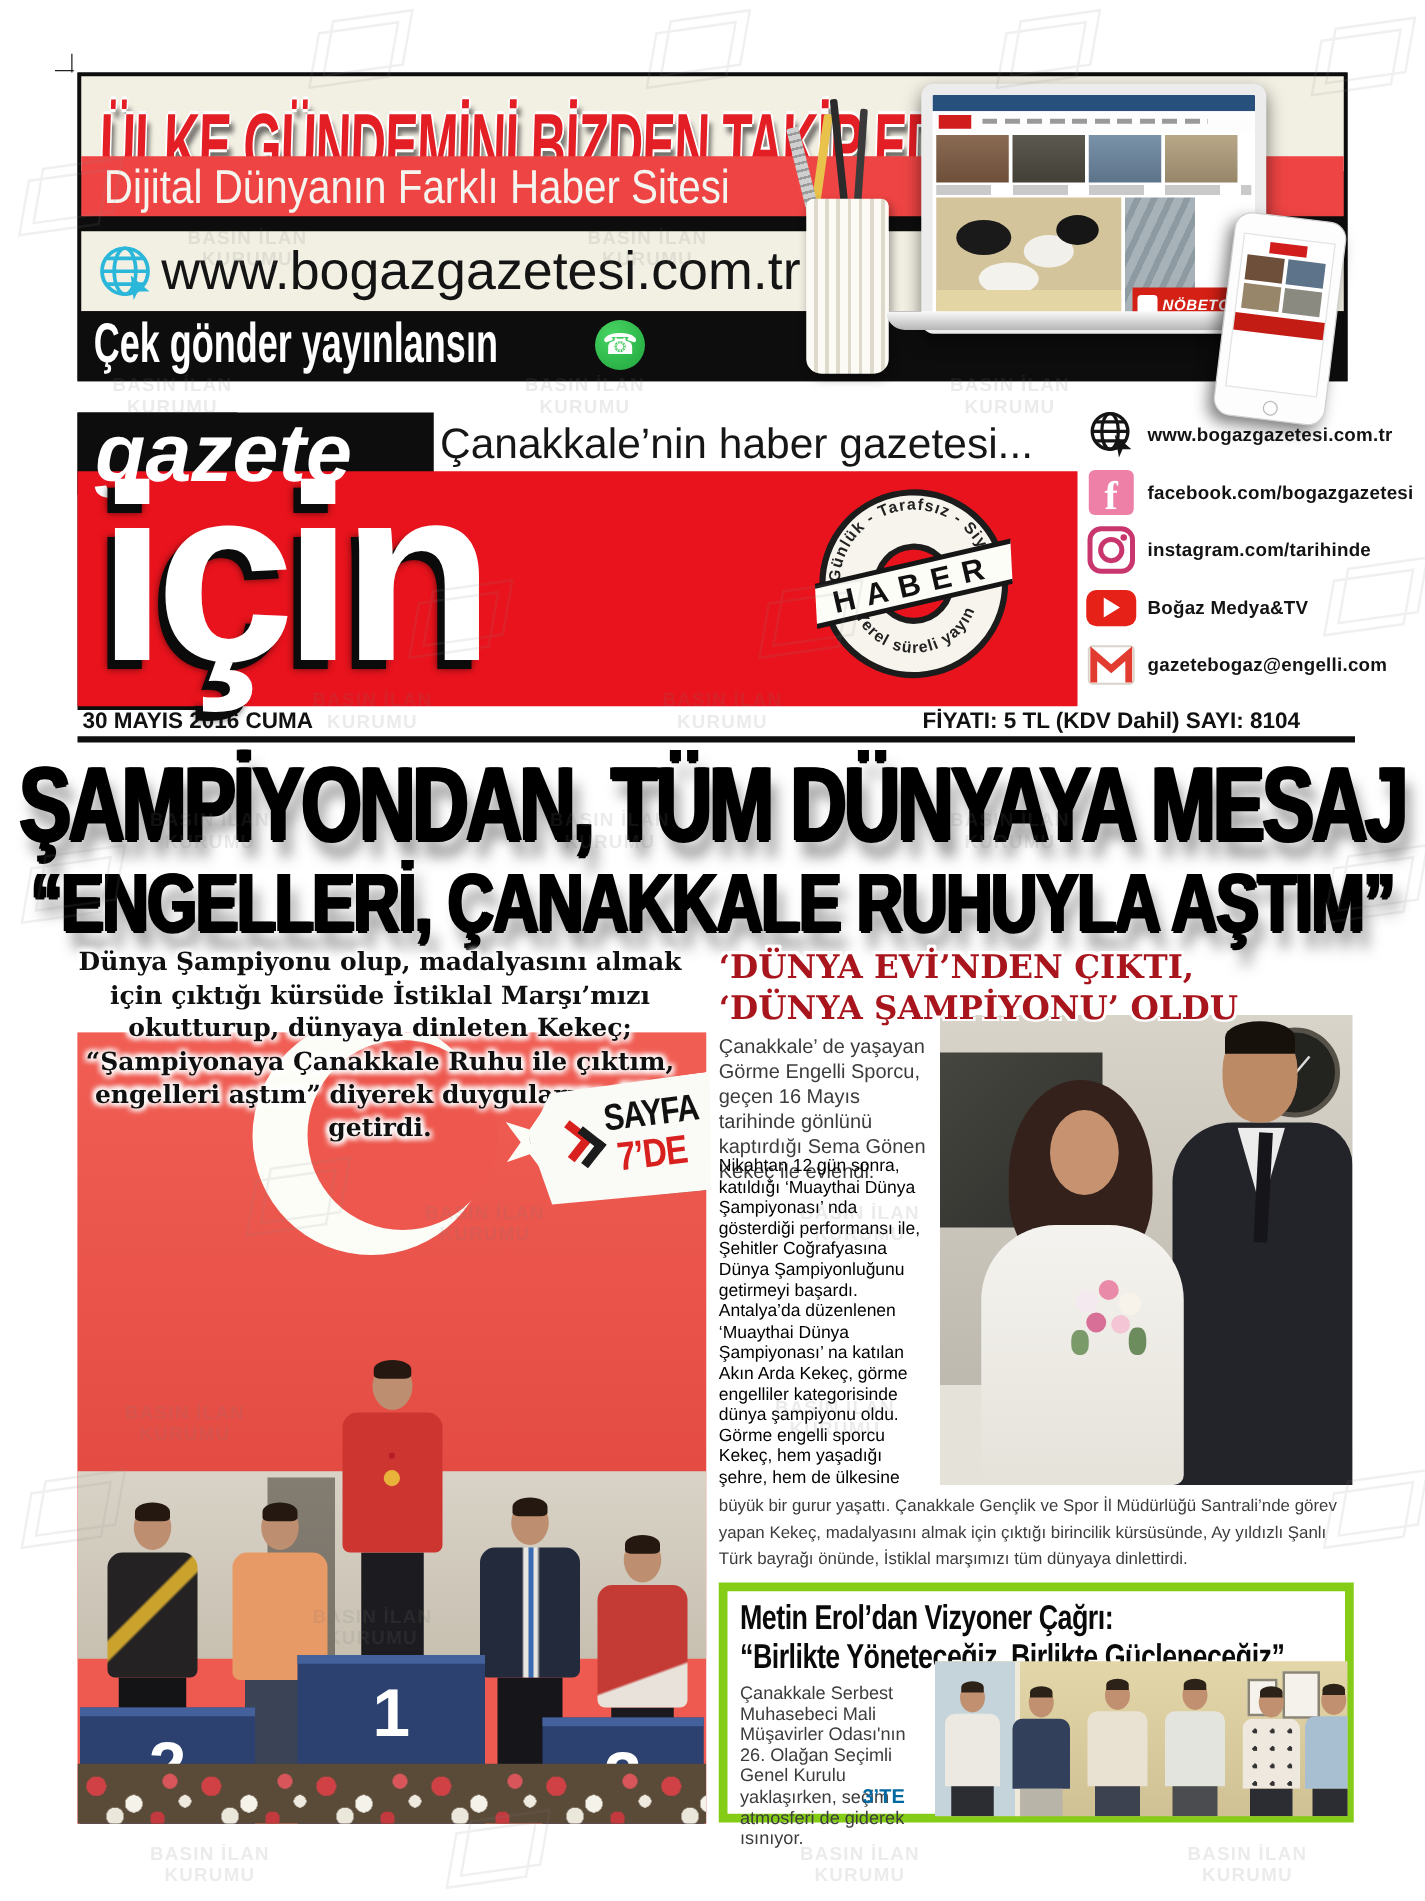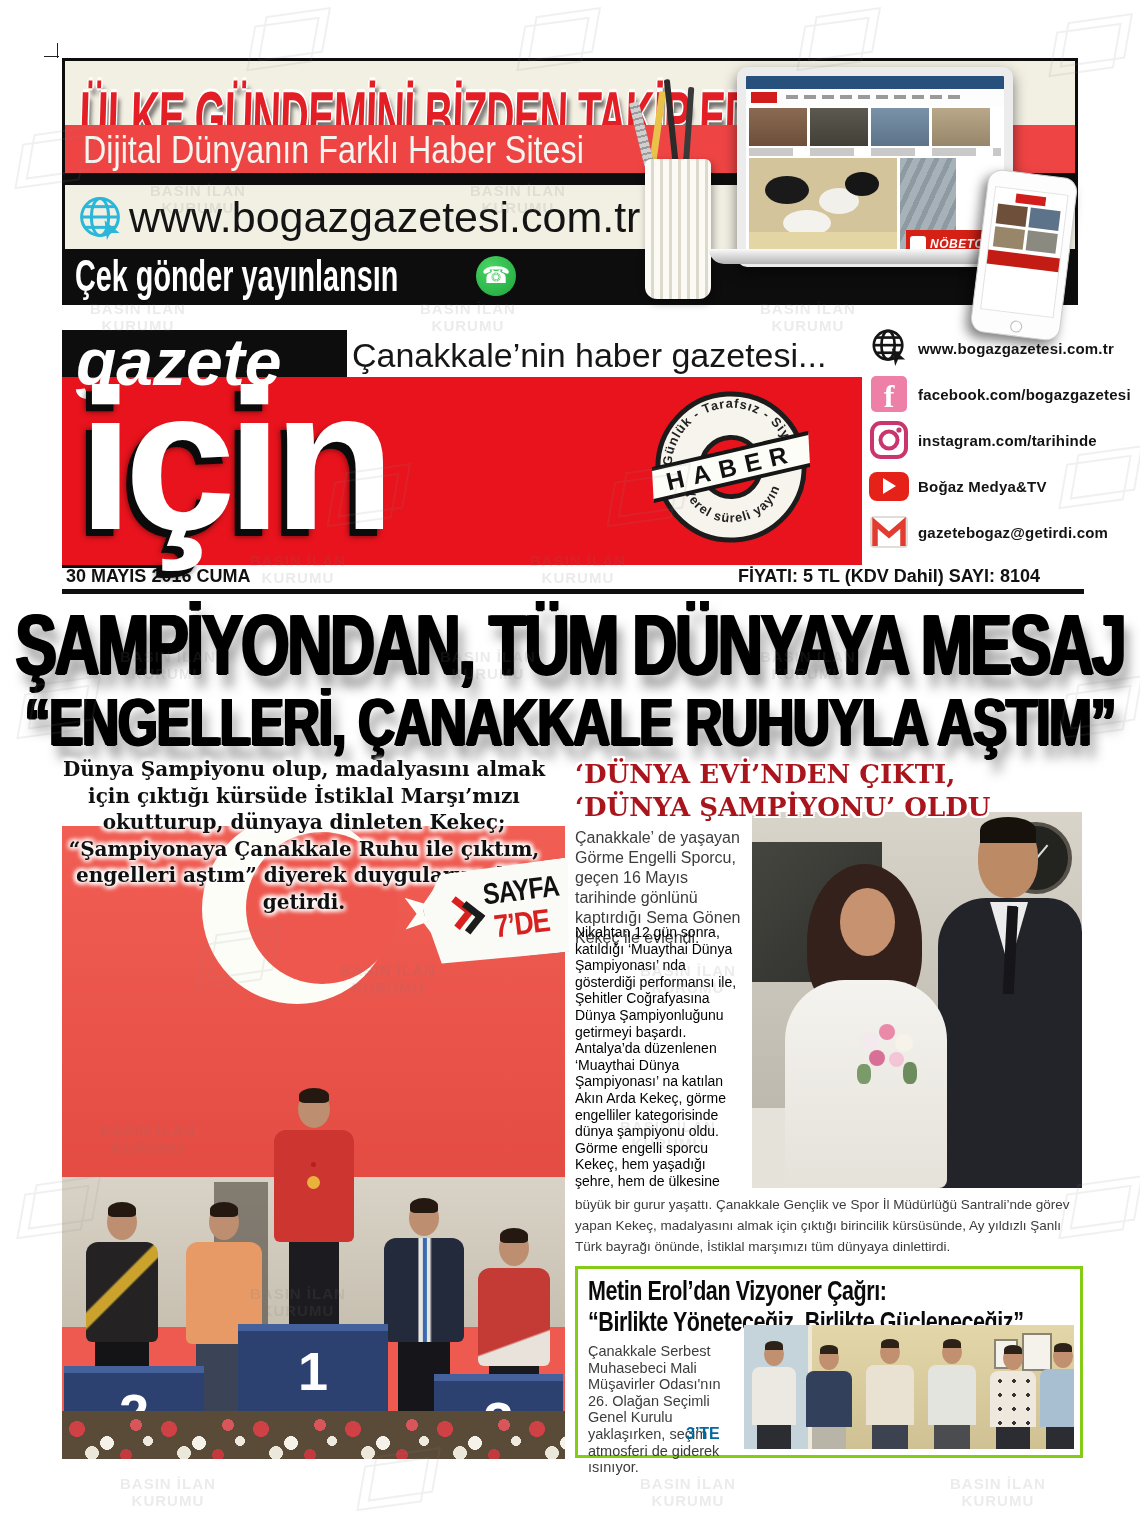--- a/index.html
+++ b/index.html
@@ -174,21 +174,21 @@
       background:linear-gradient(#f5f3ef,#e5e2da)}
   .bouquet{position:absolute;left:103px;top:212px;width:70px;height:64px}
   .bouquet i{position:absolute;border-radius:50%}
   .groom-suit{position:absolute;left:186px;top:86px;width:144px;height:290px;border-radius:48px 34px 0 0;background:#23232a}
   .groom-head{position:absolute;left:226px;top:8px;width:60px;height:78px;border-radius:46%;background:#bd8a66}
   .groom-head:before{content:"";position:absolute;left:2px;right:2px;top:-3px;height:26px;border-radius:50% 50% 0 0;background:#17110c}
   .groom-shirt{position:absolute;left:238px;top:90px;width:38px;height:66px;background:#ececec;clip-path:polygon(0 0,100% 0,50% 100%)}
   .groom-tie{position:absolute;left:253px;top:94px;width:11px;height:88px;background:#15151a;transform:rotate(3deg)}
 
   
-  .box{left:575px;top:1266px;width:508px;height:192px;border:3px solid #84cc16;box-sizing:border-box;background:#fff;z-index:2}
+  .box{left:575px;top:1266px;width:508px;height:192px;border:7px solid #84cc16;box-sizing:border-box;background:#fff;z-index:2}
   .box-t{position:absolute;left:10px;white-space:nowrap}
   .box-t span{display:inline-block;font-weight:bold;font-size:25px;color:#0a0a0a;letter-spacing:-.5px;
       transform:scale(.86,1.1);transform-origin:left top}
   .box-t1{top:6px}.box-t2{top:37px}
   .box-body{position:absolute;left:10px;top:74px;width:150px;font-size:14.5px;line-height:16.6px;color:#3c3c3c}
   .box-ref{position:absolute;left:108px;top:156px;font-weight:bold;font-size:16px;color:#0369a1}
   .photo-grp{position:absolute;left:166px;top:56px;width:330px;height:124px;overflow:hidden;
       background:linear-gradient(#e3d6a8,#cfc193)}
   .gp-win{position:absolute;left:0;top:0;width:64px;height:100%;background:#c5d4da;border-right:4px solid #efe9da}
   .gp-frame{position:absolute;background:#f4f2ea;border:2px solid #8a8574}
@@ -391,21 +391,21 @@
         </span>
       <span class="soc-lb">Boğaz Medya&amp;TV</span>
     </div>
     <div class="soc-row">
       <span class="soc-ic">
         <svg width="40" height="34" viewBox="0 0 40 34">
           <rect x="2" y="2" width="36" height="30" rx="3" fill="#fff" stroke="#d9d4ca" stroke-width="1.5"></rect>
           <path d="M6 31 V8 L20 20 L34 8 V31" fill="none" stroke="#e23c30" stroke-width="5.5"></path>
         </svg>
       </span>
-      <span class="soc-lb">gazetebogaz@getirdi.com</span>
+      <span class="soc-lb">gazetebogaz@engelli.com</span>
     </div>
   </div>
 
   <div class="abs dateline">
     <span>30 MAYIS 2016 CUMA</span>
     <span class="d-price">FİYATI: 5 TL (KDV Dahil) SAYI: 8104</span>
   </div>
   <div class="abs rule"></div>
 
   <div class="abs hl hl1">

